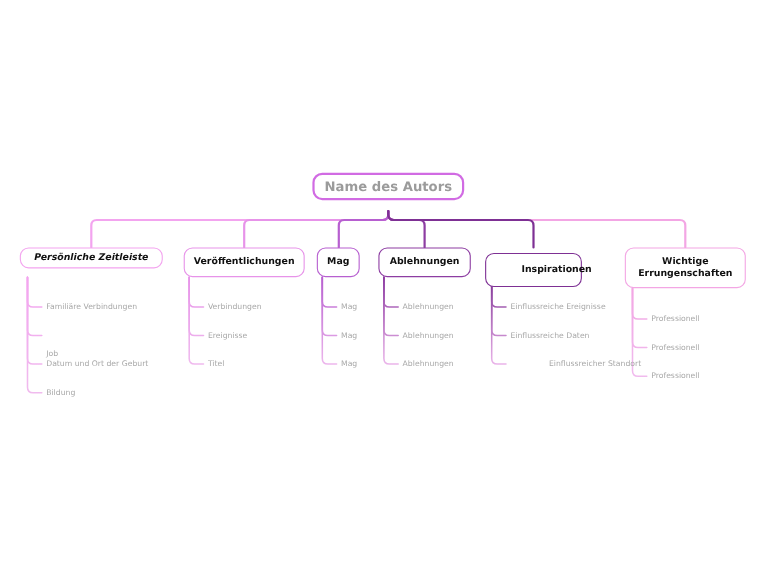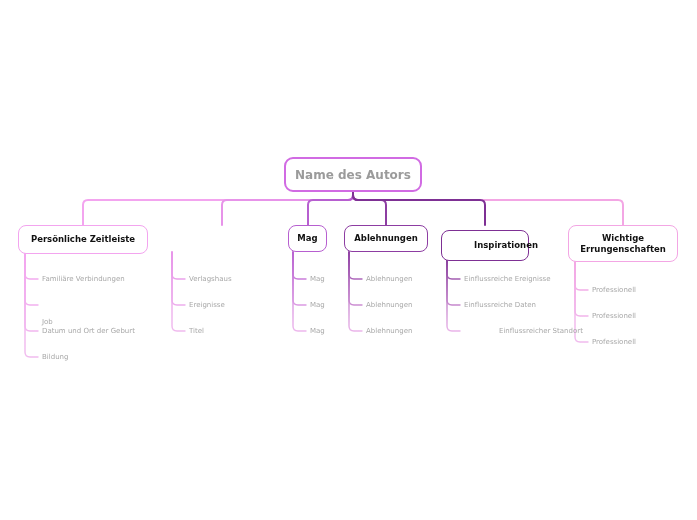--- a/index.html
+++ b/index.html
@@ -24,37 +24,37 @@
     position: absolute;
     box-sizing: border-box;
     background: #ffffff;
     display: flex;
     align-items: center;
     justify-content: center;
     text-align: center;
     cursor: pointer;
   }
   .root-node {
-    left: 284px; top: 157px; width: 138px; height: 35px;
+    left: 284px; top: 157px; width: 138px; height: 25px;
     border: 2px solid #d16be3;
     border-radius: 9px;
     font-size: 12px;
     font-weight: bold;
     color: #9b9b9b;
   }
   .branch-node {
     border: 1.5px solid #cc77cc;
     border-radius: 8px;
     font-size: 8.5px;
     font-weight: bold;
     color: #111111;
     line-height: 1.25;
     padding: 2px 4px;
   }
-  .b1 { left: 18px;  top: 225px; width: 130px; height: 29px; }
+  .b1 { left: 18px;  top: 225px; width: 130px; height: 19px; font-style: italic; }
   .b2 { left: 167px; top: 225px; width: 110px; height: 27px; }
   .b3 { left: 288px; top: 225px; width: 39px;  height: 27px; }
   .b4 { left: 344px; top: 225px; width: 84px;  height: 27px; }
   .b5 { left: 441px; top: 230px; width: 88px;  height: 31px; padding-left: 46px; }
   .b6 { left: 568px; top: 225px; width: 110px; height: 37px; }
   .subtopic {
     position: absolute;
     height: 10px;
     line-height: 10px;
     font-size: 7px;
@@ -129,39 +129,42 @@
     <path class="sublink" stroke="url(#sg5)" d="M575 262 V337 Q575 342 580 342 H588"></path>
   </svg>
 
   <div class="node root-node" style="border-color: rgb(209, 107, 227);">
     <span style="color: rgb(155, 155, 155);">Name des Autors</span>
   </div>
 
   <div class="node branch-node b1" style="border-color: rgb(243, 164, 239);">
     <span>Persönliche Zeitleiste</span>
   </div>
+  <div class="node branch-node b2" style="border-color: rgb(231, 147, 233);">
+    <span>Veröffentlichungen</span>
+  </div>
   <div class="node branch-node b3" style="border-color: rgb(183, 95, 208);">
     <span>Mag</span>
   </div>
   <div class="node branch-node b4" style="border-color: rgb(141, 61, 162);">
     <span>Ablehnungen</span>
   </div>
   <div class="node branch-node b5" style="border-color: rgb(126, 48, 148);">
     <span>Inspirationen</span>
   </div>
   <div class="node branch-node b6" style="border-color: rgb(243, 166, 228);">
     <span>Wichtige Errungenschaften</span>
   </div>
 
   <div class="subtopic" style="left:42px; top:274px;">Familiäre Verbindungen</div>
   <div class="subtopic" style="left:42px; top:284px;margin-top:33px;">Job</div>
   <div class="subtopic" style="left:42px; top:326px;">Datum und Ort der Geburt</div>
   <div class="subtopic" style="left:42px; top:352px;">Bildung</div>
 
-  <div class="subtopic" style="left:189px; top:274px;">Verlagshaus</div>
+  <div class="subtopic" style="left:189px; top:274px;">Verbindungen</div>
   <div class="subtopic" style="left:189px; top:300px;">Ereignisse</div>
   <div class="subtopic" style="left:189px; top:326px;">Titel</div>
 
   <div class="subtopic" style="left:310px; top:274px;">Mag</div>
   <div class="subtopic" style="left:310px; top:300px;">Mag</div>
   <div class="subtopic" style="left:310px; top:326px;">Mag</div>
 
   <div class="subtopic" style="left:366px; top:274px;">Ablehnungen</div>
   <div class="subtopic" style="left:366px; top:300px;">Ablehnungen</div>
   <div class="subtopic" style="left:366px; top:326px;">Ablehnungen</div>

